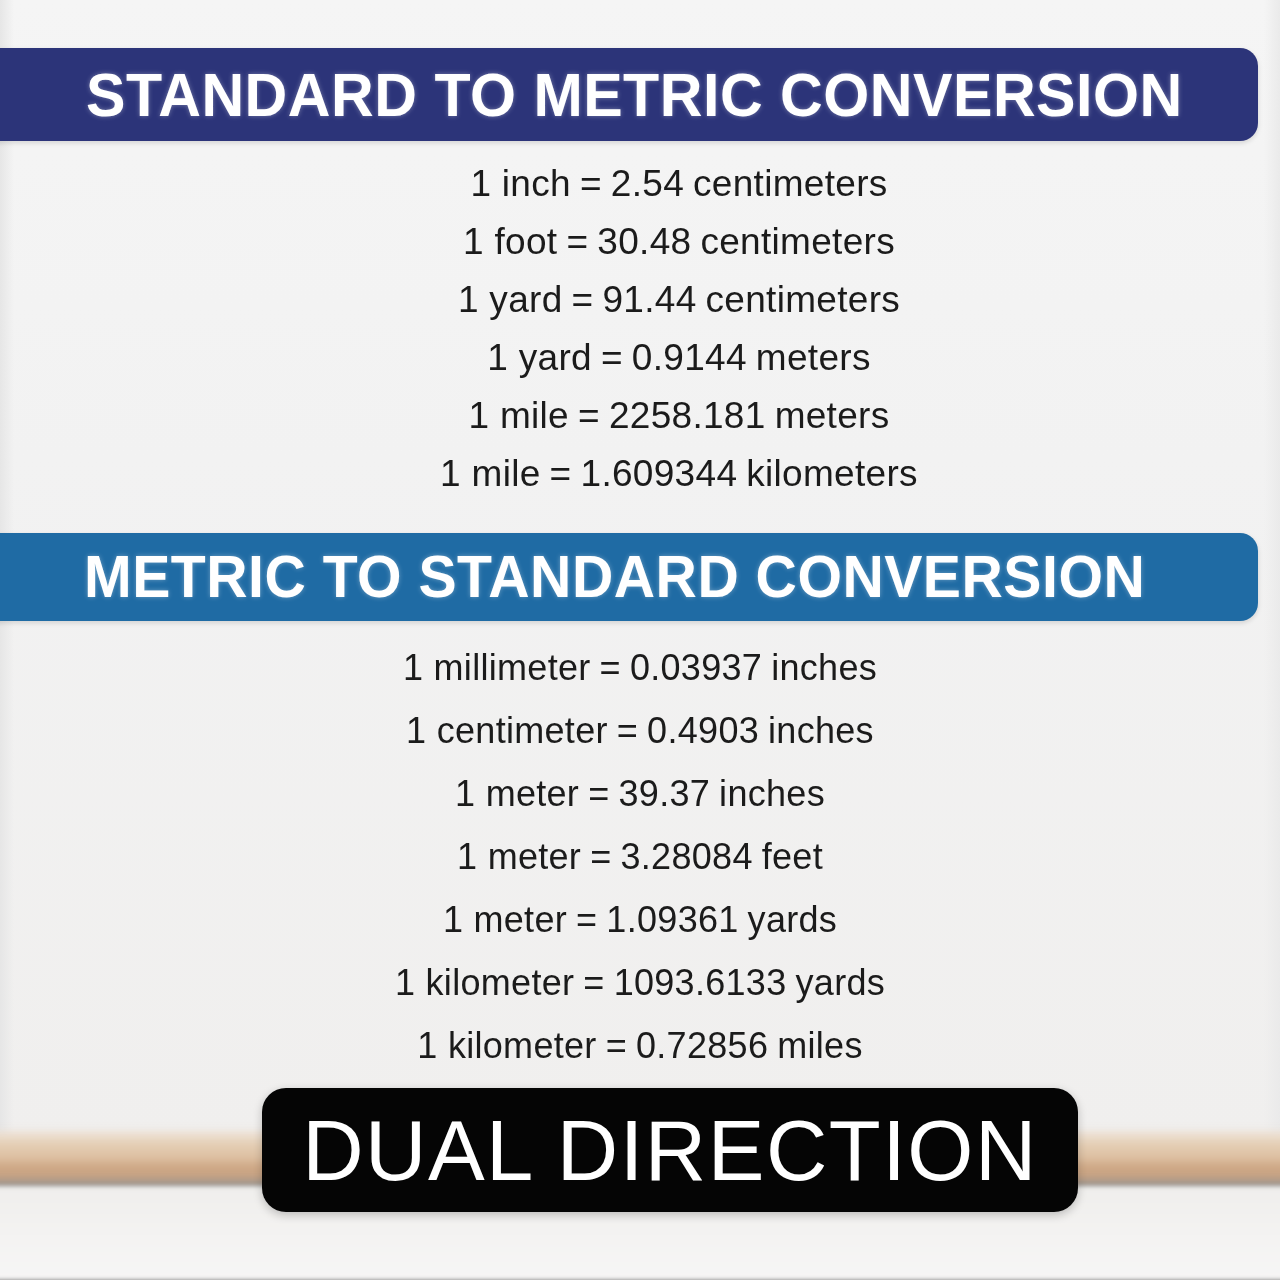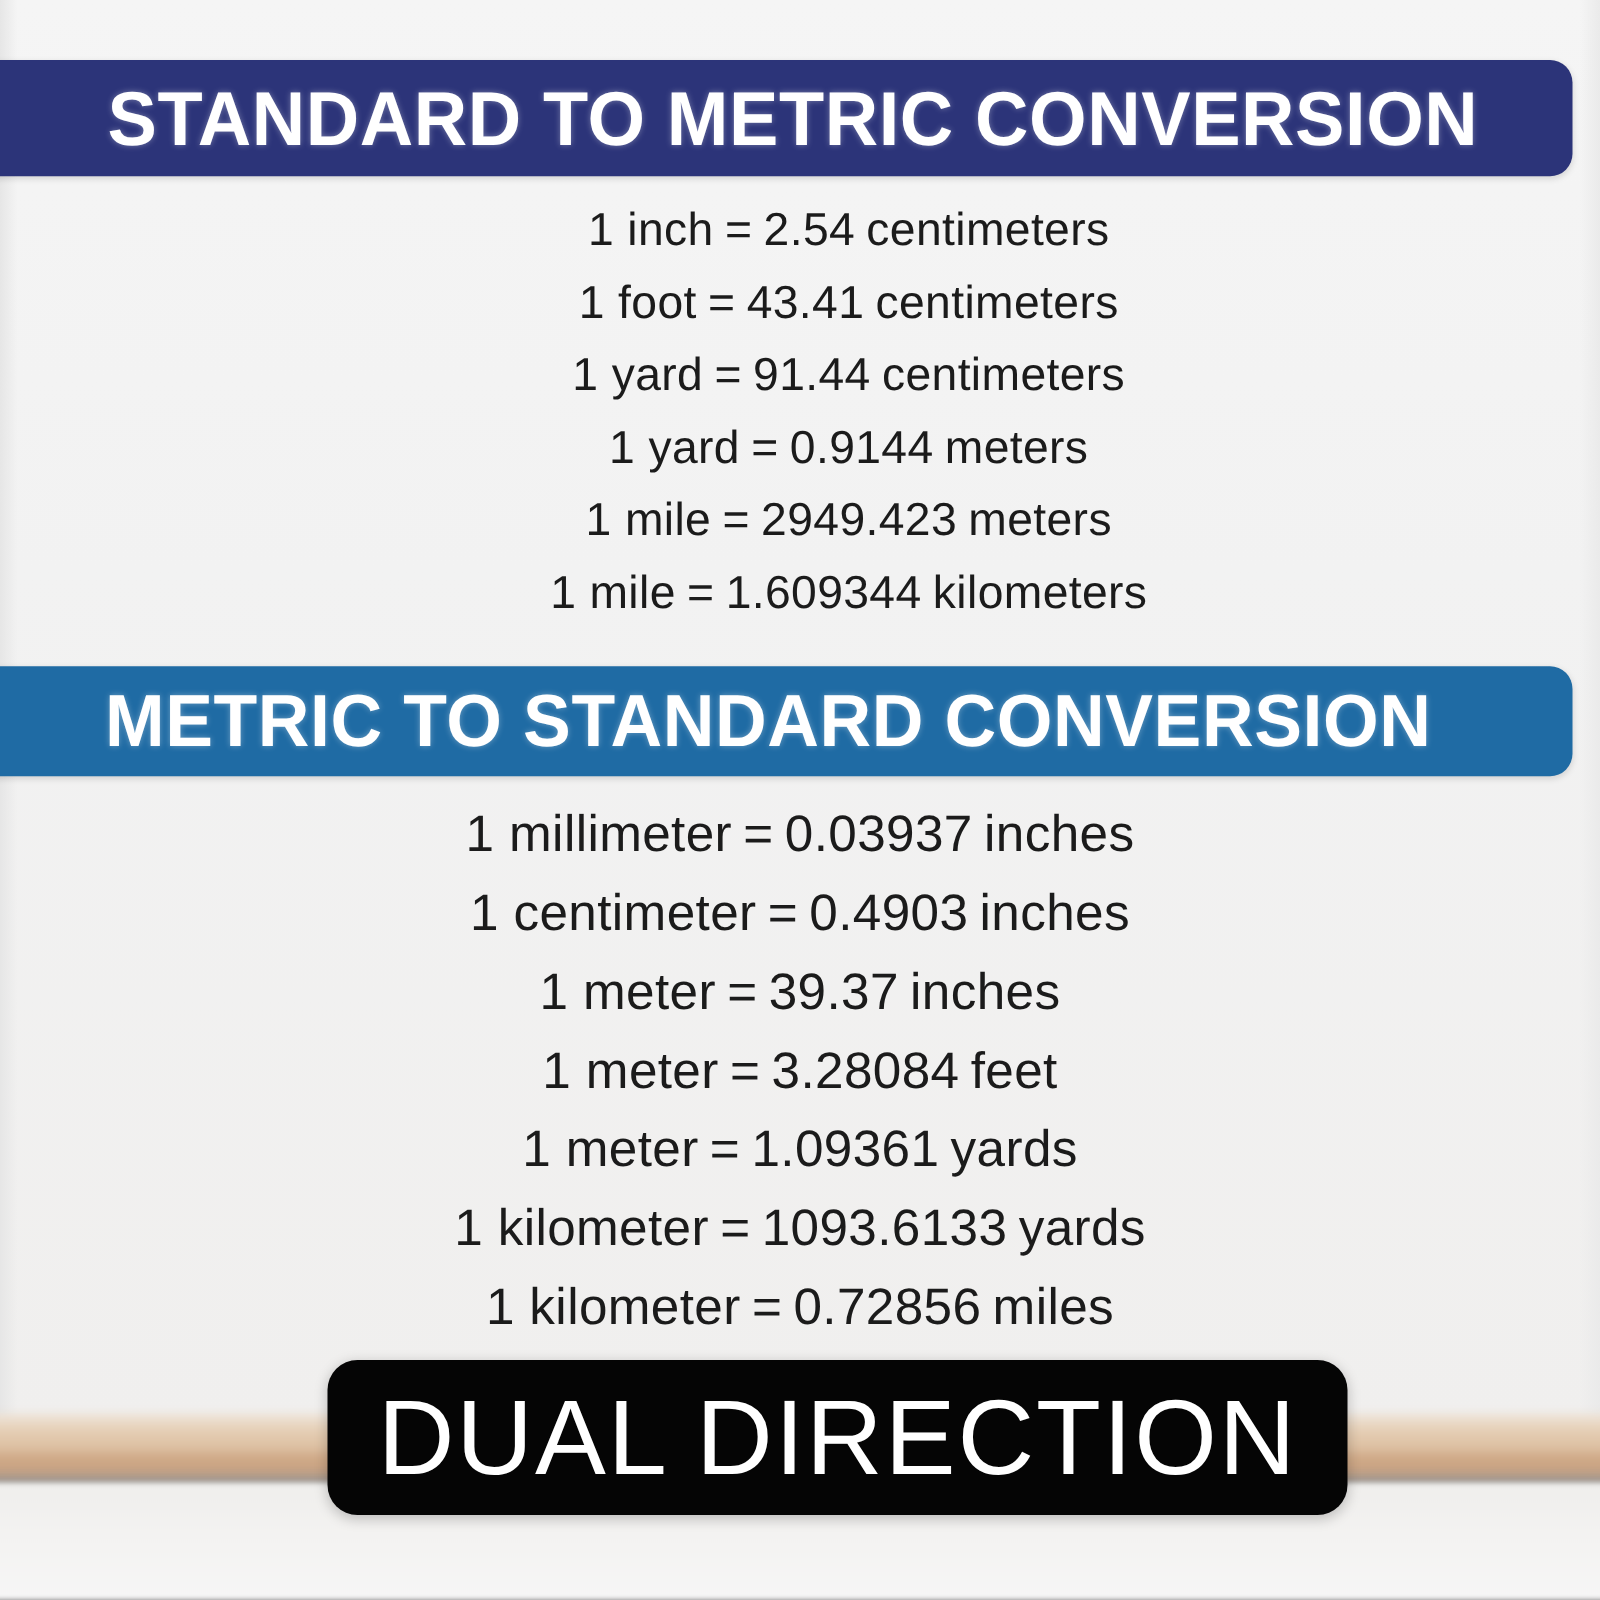--- a/index.html
+++ b/index.html
@@ -132,21 +132,21 @@
     font-family: "Liberation Sans", sans-serif;
     font-weight: 400;
     white-space: nowrap;
   }
   #list-standard .conv-line {
     font-size: 37px;
     line-height: 58px;
     letter-spacing: 0.3px;
   }
   #list-metric .conv-line {
-    font-size: 41px;
+    font-size: 36px;
     line-height: 63px;
     letter-spacing: 0.3px;
   }
   .conv-line .q    { font-weight: 400; }
   .conv-line .eq   { padding: 0 9px; }
   .conv-line .val  { font-weight: 400; }
   .conv-line .unit { padding-left: 9px; }
 
   
   #caption-dual-direction {
@@ -187,33 +187,33 @@
     <span class="banner-title">STANDARD TO METRIC CONVERSION</span>
   </div>
 
   <div class="conv-list" id="list-standard">
 
     <div class="conv-line">
       <span class="q">1 inch</span><span class="eq">=</span><span class="val">2.54</span><span class="unit">centimeters</span>
     </div>
 
     <div class="conv-line">
-      <span class="q">1 foot</span><span class="eq">=</span><span class="val">43.41</span><span class="unit">centimeters</span>
+      <span class="q">1 foot</span><span class="eq">=</span><span class="val">30.48</span><span class="unit">centimeters</span>
     </div>
 
     <div class="conv-line">
       <span class="q">1 yard</span><span class="eq">=</span><span class="val">91.44</span><span class="unit">centimeters</span>
     </div>
 
     <div class="conv-line">
       <span class="q">1 yard</span><span class="eq">=</span><span class="val">0.9144</span><span class="unit">meters</span>
     </div>
 
     <div class="conv-line">
-      <span class="q">1 mile</span><span class="eq">=</span><span class="val">2949.423</span><span class="unit">meters</span>
+      <span class="q">1 mile</span><span class="eq">=</span><span class="val">2258.181</span><span class="unit">meters</span>
     </div>
 
     <div class="conv-line">
       <span class="q">1 mile</span><span class="eq">=</span><span class="val">1.609344</span><span class="unit">kilometers</span>
     </div>
   </div>
 
   <div class="banner" id="banner-metric">
     <span class="banner-title">METRIC TO STANDARD CONVERSION</span>
   </div>

